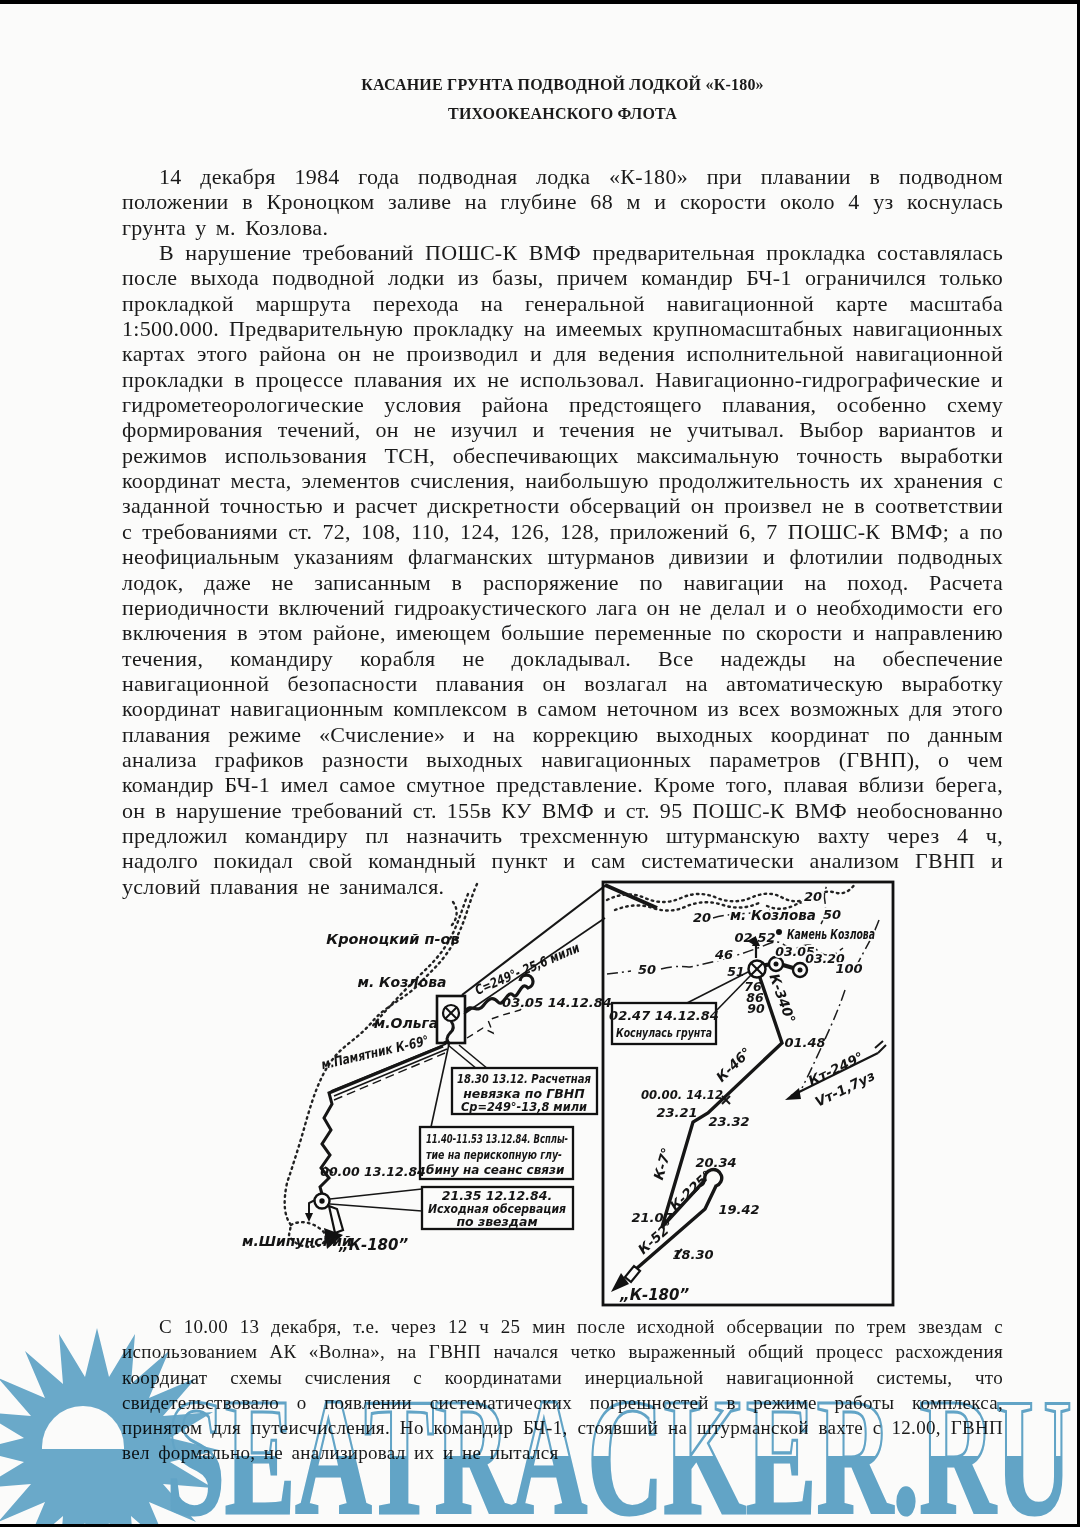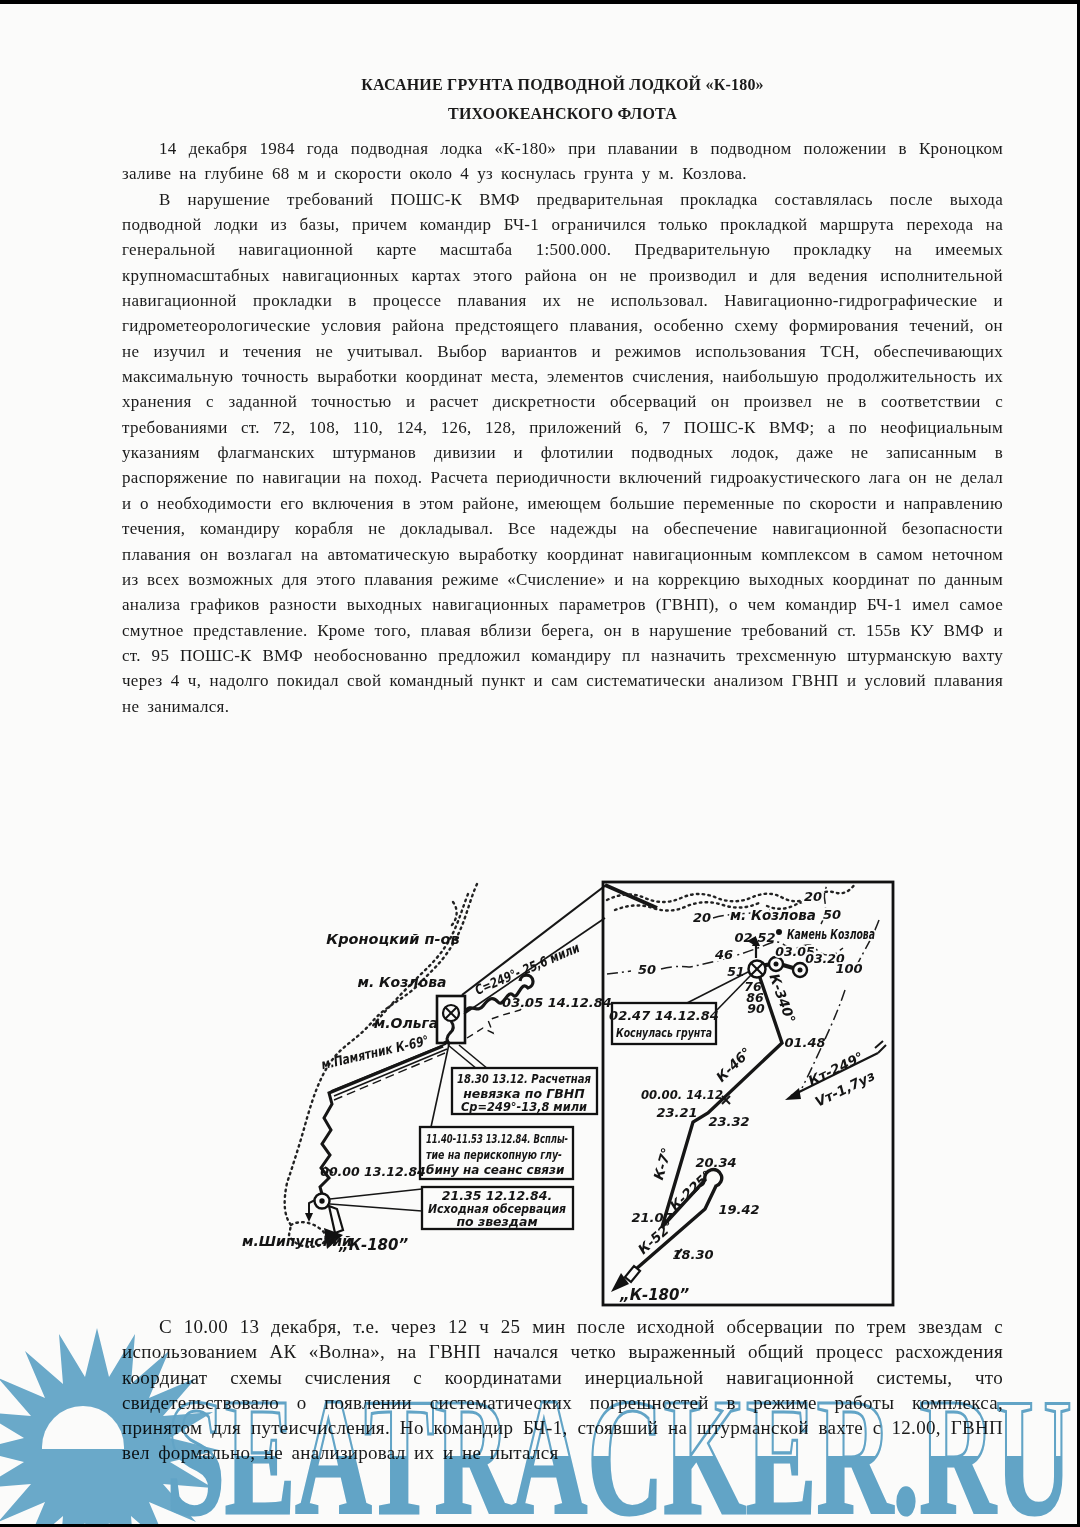--- a/index.html
+++ b/index.html
@@ -4,21 +4,21 @@
 <style>
   html,body{margin:0;padding:0;background:#e8e8e8;}
   .page{position:relative;width:1080px;height:1527px;background:#fbfbfa;overflow:hidden;
         font-family:"Liberation Serif",serif;color:#1a1a1a;}
   .edge{position:absolute;background:#000;}
   .edge-top{top:0;left:0;width:1080px;height:4px;}
   .edge-right{top:0;right:0;width:3px;height:1527px;}
   .edge-bottom{bottom:0;left:0;width:1080px;height:3px;}
   .content{position:absolute;left:122px;top:70px;width:881px;}
   .title{font-weight:700;font-size:16px;line-height:29px;text-align:center;letter-spacing:.2px;}
-  .body-text{margin-top:8px;font-size:17px;line-height:25.35px;text-align:justify;
+  .body-text{margin-top:36px;font-size:22px;line-height:25.35px;text-align:justify;
              word-spacing:3.5px;letter-spacing:.3px;}
   .body-text p{margin:0;text-indent:37px;}
   .p-bottom{position:absolute;left:122px;top:1314px;width:881px;font-size:19px;line-height:25.3px;
             text-align:justify;word-spacing:3.5px;letter-spacing:.3px;}
   .p-bottom p{margin:0;text-indent:37px;}
   .map{position:absolute;left:225px;top:872px;width:760px;height:450px;}
   .map svg{display:block;}
   .ml{font-family:"DejaVu Sans",sans-serif;font-style:italic;font-weight:700;fill:#141414;}
   .halo{paint-order:stroke;stroke:#fbfbfa;stroke-width:4px;}
   .trk{fill:none;stroke:#161616;}

